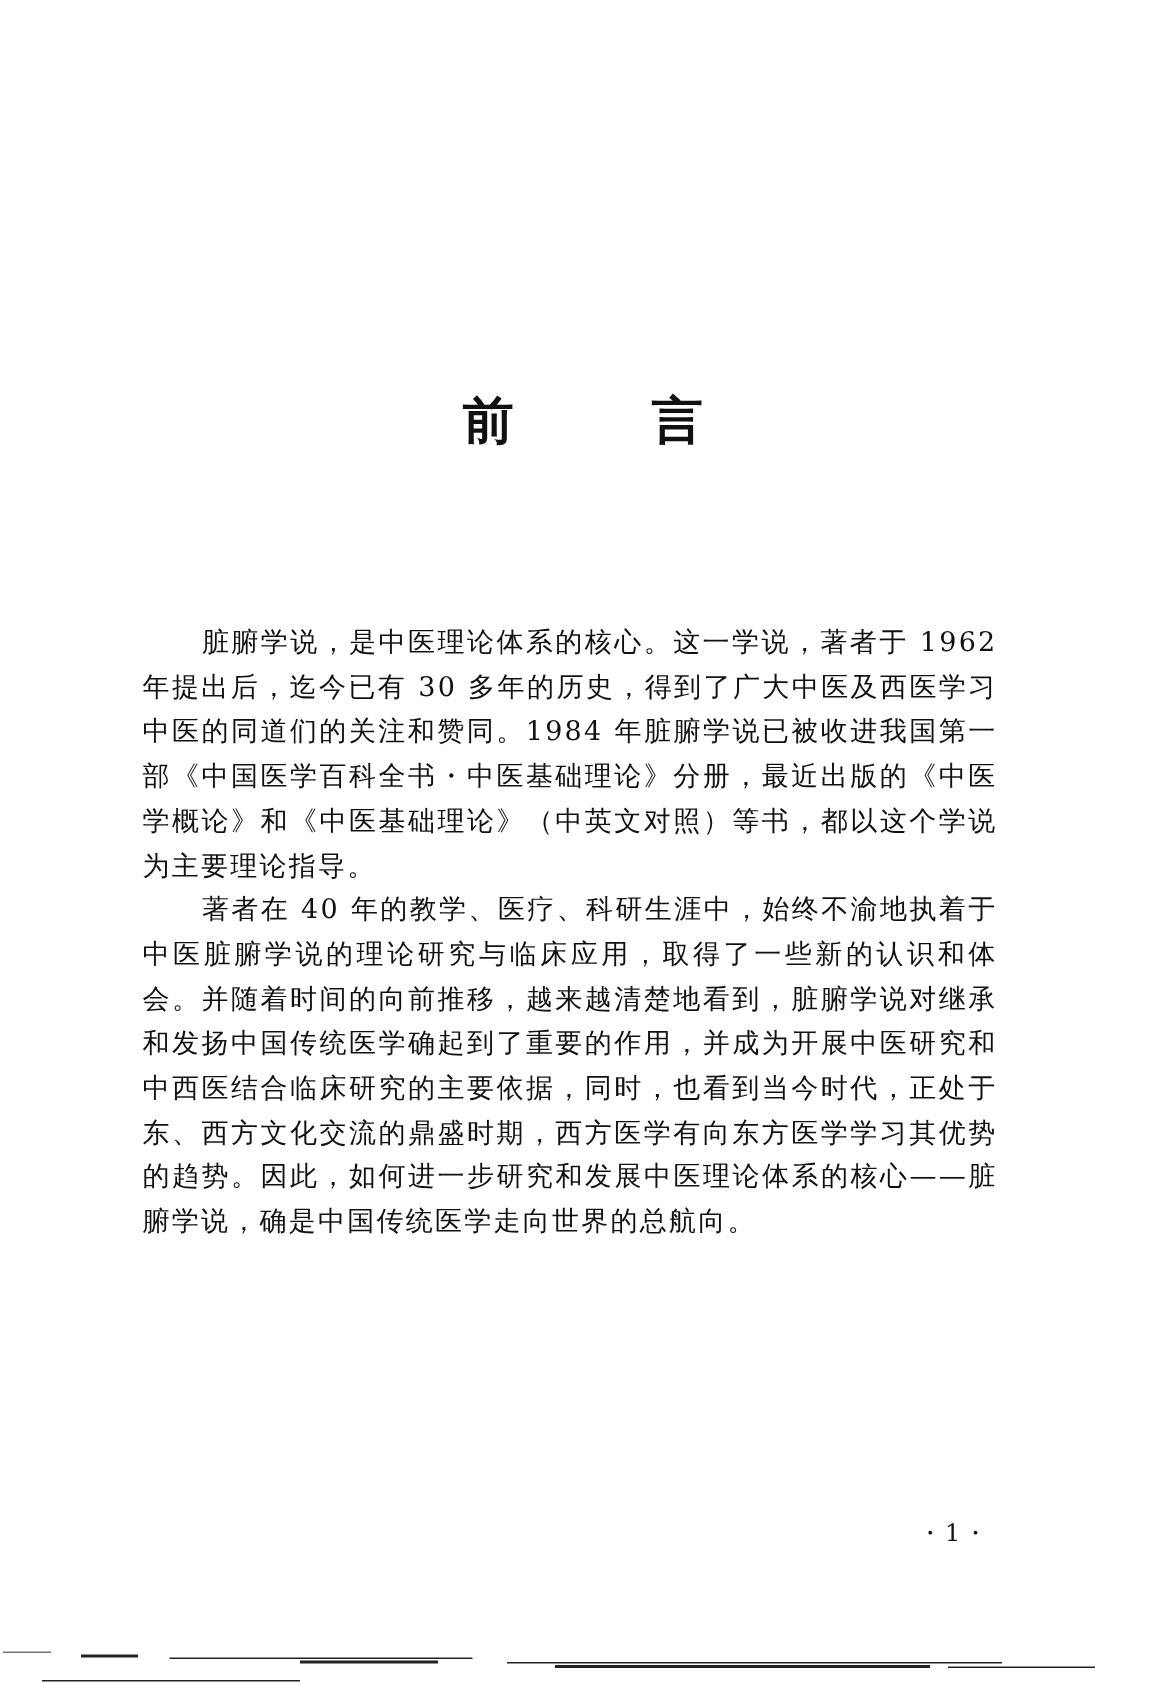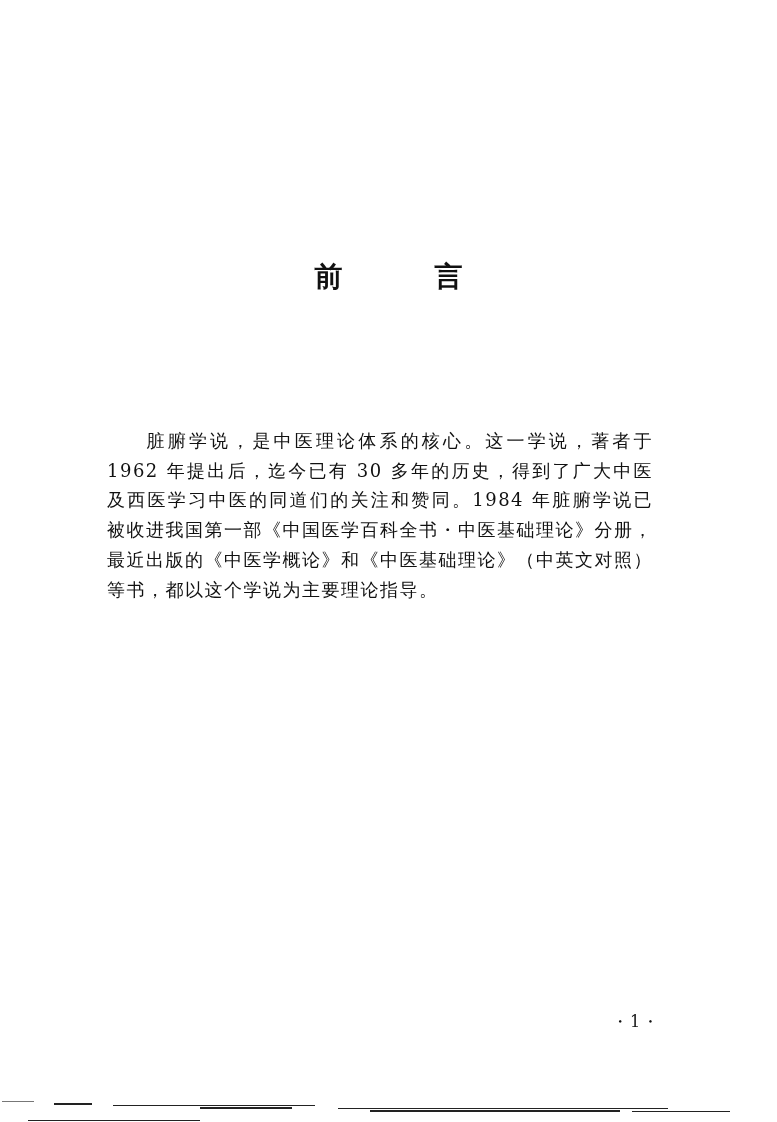--- a/index.html
+++ b/index.html
@@ -14,21 +14,21 @@
       overflow: hidden;
       font-family: "DejaVu Serif", "Liberation Serif", serif;
       color: #111111;
     }
     .title {
       position: absolute;
       top: 258px;
       left: 0;
       width: 777px;
       text-align: center;
-      font-size: 28px;
+      font-size: 34px;
       font-weight: bold;
       letter-spacing: 0;
     }
     .title span {
       display: inline-block;
     }
     .title .gap {
       display: inline-block;
       width: 92px;
     }
@@ -37,21 +37,21 @@
       top: 414px;
       left: 95px;
       width: 570px;
       font-size: 18px;
       line-height: 29.7px;
       letter-spacing: 1.5px;
       text-align: justify;
       text-align-last: left;
     }
     .para {
-      margin: 12px;
+      margin: 0;
       text-indent: 2.2em;
       text-align: justify;
     }
     .page-number {
       position: absolute;
       top: 1012px;
       left: 612px;
       font-size: 16px;
       font-family: "DejaVu Serif", serif;
       letter-spacing: 2px;
@@ -64,20 +64,21 @@
   </style>
 </head>
 <body>
 
 <div class="title">
   <span>前</span><span class="gap"></span><span>言</span>
 </div>
 
 <div class="body-text">
   <p class="para">脏腑学说，是中医理论体系的核心。这一学说，著者于 1962 年提出后，迄今已有 30 多年的历史，得到了广大中医及西医学习中医的同道们的关注和赞同。1984 年脏腑学说已被收进我国第一部《中国医学百科全书・中医基础理论》分册，最近出版的《中医学概论》和《中医基础理论》（中英文对照）等书，都以这个学说为主要理论指导。</p>
+  <p class="para">著者在 40 年的教学、医疗、科研生涯中，始终不渝地执着于中医脏腑学说的理论研究与临床应用，取得了一些新的认识和体会。并随着时间的向前推移，越来越清楚地看到，脏腑学说对继承和发扬中国传统医学确起到了重要的作用，并成为开展中医研究和中西医结合临床研究的主要依据，同时，也看到当今时代，正处于东、西方文化交流的鼎盛时期，西方医学有向东方医学学习其优势的趋势。因此，如何进一步研究和发展中医理论体系的核心——脏腑学说，确是中国传统医学走向世界的总航向。</p>
 </div>
 
 <div class="page-number">・1・</div>
 
 <div>
   <div class="scan-line" style="top:1101px;left:2px;width:32px;background:#777;"></div>
   <div class="scan-line" style="top:1103px;left:54px;width:38px;height:2px;"></div>
   <div class="scan-line" style="top:1105px;left:113px;width:202px;"></div>
   <div class="scan-line" style="top:1107px;left:200px;width:92px;height:2px;"></div>
   <div class="scan-line" style="top:1108px;left:338px;width:330px;"></div>

